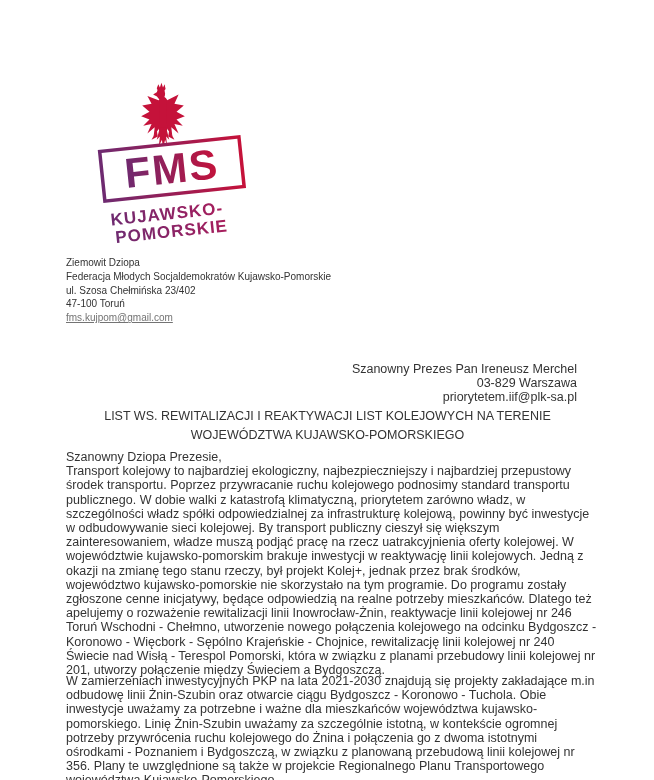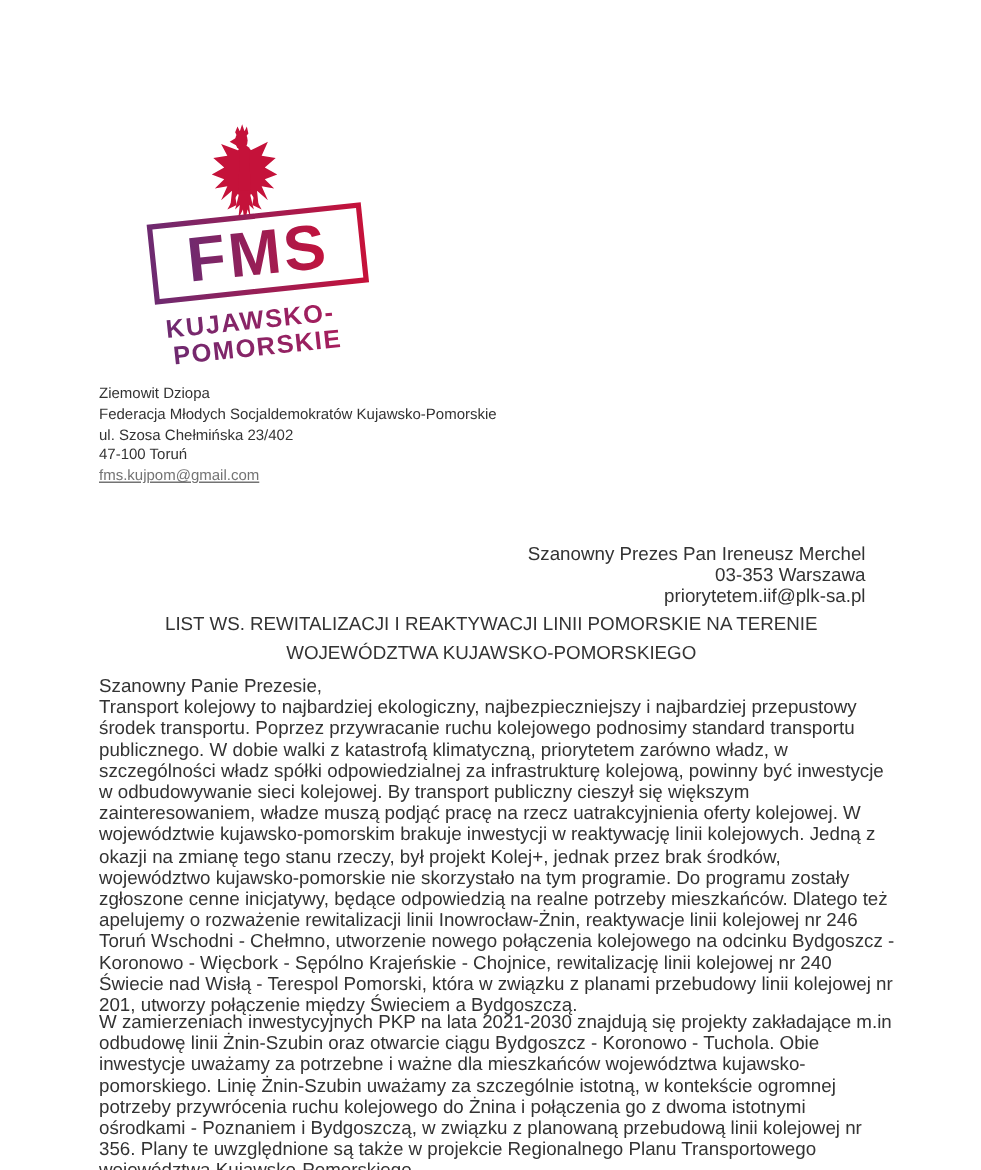--- a/index.html
+++ b/index.html
@@ -105,28 +105,28 @@
   <div class="sender">
     <div>Ziemowit Dziopa</div>
     <div>Federacja Młodych Socjaldemokratów Kujawsko-Pomorskie</div>
     <div>ul. Szosa Chełmińska 23/402</div>
     <div>47-100 Toruń</div>
     <div><a href="#">fms.kujpom@gmail.com</a></div>
   </div>
 
   <div class="recipient">
     <div>Szanowny Prezes Pan Ireneusz Merchel</div>
-    <div>03-353 Warszawa</div>
+    <div>03-829 Warszawa</div>
     <div>priorytetem.iif@plk-sa.pl</div>
   </div>
 
-  <div class="title">LIST WS. REWITALIZACJI I REAKTYWACJI LINII POMORSKIE NA TERENIE WOJEWÓDZTWA KUJAWSKO-POMORSKIEGO</div>
+  <div class="title">LIST WS. REWITALIZACJI I REAKTYWACJI LIST KOLEJOWYCH NA TERENIE WOJEWÓDZTWA KUJAWSKO-POMORSKIEGO</div>
 
   <div class="body-block body-1">
-    <div>Szanowny Panie Prezesie,</div>
+    <div>Szanowny Dziopa Prezesie,</div>
     <div>Transport kolejowy to najbardziej ekologiczny, najbezpieczniejszy i najbardziej przepustowy środek transportu. Poprzez przywracanie ruchu kolejowego podnosimy standard transportu publicznego. W dobie walki z katastrofą klimatyczną, priorytetem zarówno władz, w szczególności władz spółki odpowiedzialnej za infrastrukturę kolejową, powinny być inwestycje w odbudowywanie sieci kolejowej. By transport publiczny cieszył się większym zainteresowaniem, władze muszą podjąć pracę na rzecz uatrakcyjnienia oferty kolejowej. W województwie kujawsko-pomorskim brakuje inwestycji w reaktywację linii kolejowych. Jedną z okazji na zmianę tego stanu rzeczy, był projekt Kolej+, jednak przez brak środków, województwo kujawsko-pomorskie nie skorzystało na tym programie. Do programu zostały zgłoszone cenne inicjatywy, będące odpowiedzią na realne potrzeby mieszkańców.  Dlatego też apelujemy o rozważenie rewitalizacji linii Inowrocław-Żnin, reaktywacje linii kolejowej nr 246 Toruń Wschodni - Chełmno, utworzenie nowego połączenia kolejowego na odcinku Bydgoszcz - Koronowo - Więcbork - Sępólno Krajeńskie - Chojnice, rewitalizację linii kolejowej nr 240 Świecie nad Wisłą - Terespol Pomorski, która w związku z planami przebudowy linii kolejowej nr 201, utworzy połączenie między Świeciem a Bydgoszczą.</div>
   </div>
 
   <div class="body-block body-2">
     <div>W zamierzeniach inwestycyjnych PKP na lata 2021-2030 znajdują się projekty zakładające m.in odbudowę linii Żnin-Szubin oraz otwarcie ciągu Bydgoszcz - Koronowo - Tuchola. Obie inwestycje uważamy za potrzebne i ważne dla mieszkańców województwa kujawsko-pomorskiego. Linię Żnin-Szubin uważamy za szczególnie istotną, w kontekście ogromnej potrzeby przywrócenia ruchu kolejowego do Żnina i połączenia go z dwoma istotnymi ośrodkami - Poznaniem i Bydgoszczą, w związku z planowaną przebudową linii kolejowej nr 356. Plany te uwzględnione są także w projekcie Regionalnego Planu Transportowego województwa Kujawsko-Pomorskiego.</div>
   </div>
 
 </div>
 
 </body></html>

